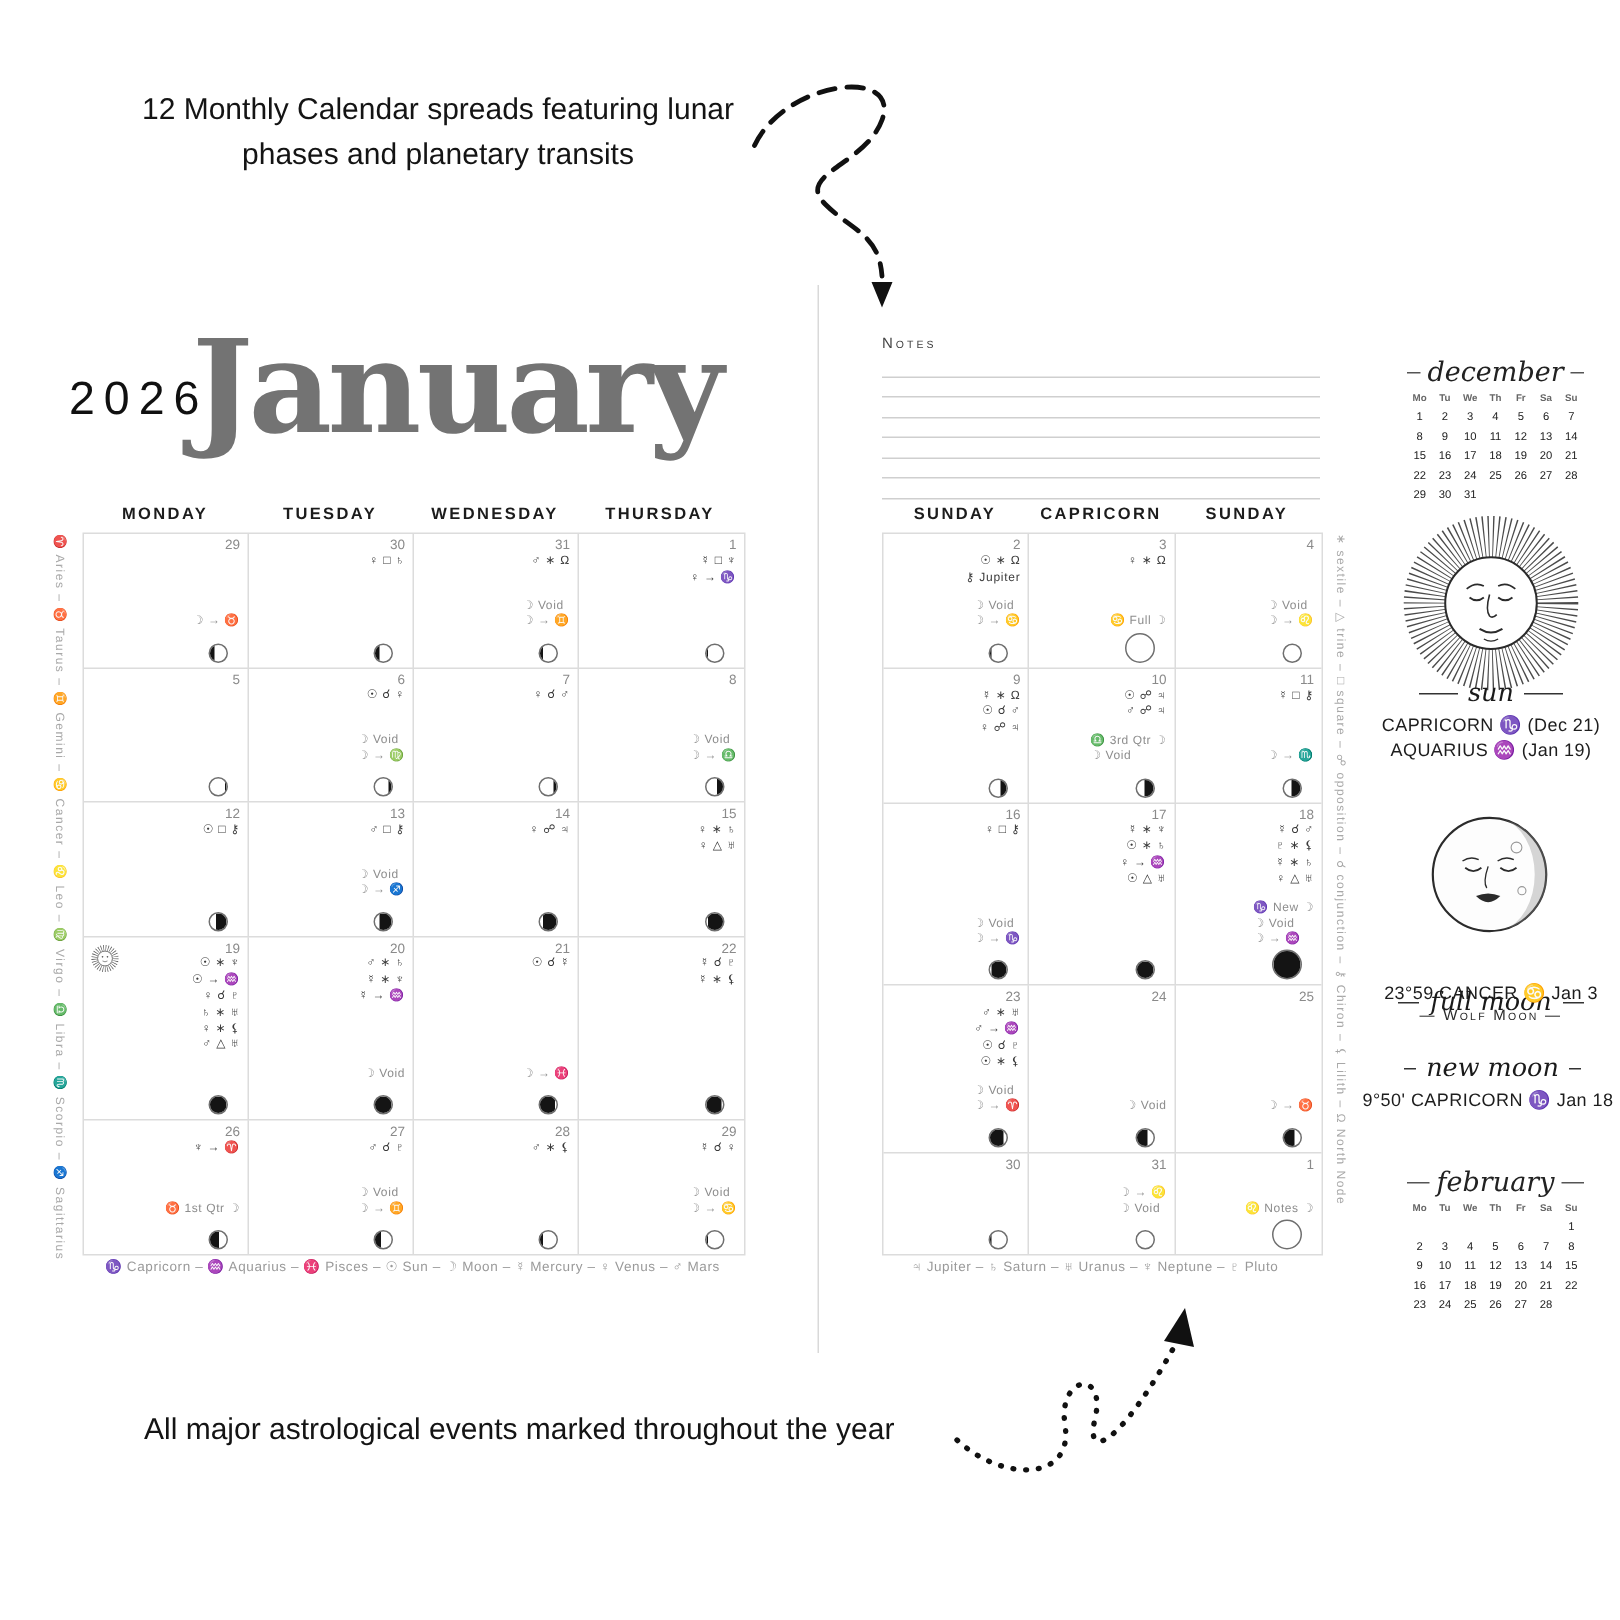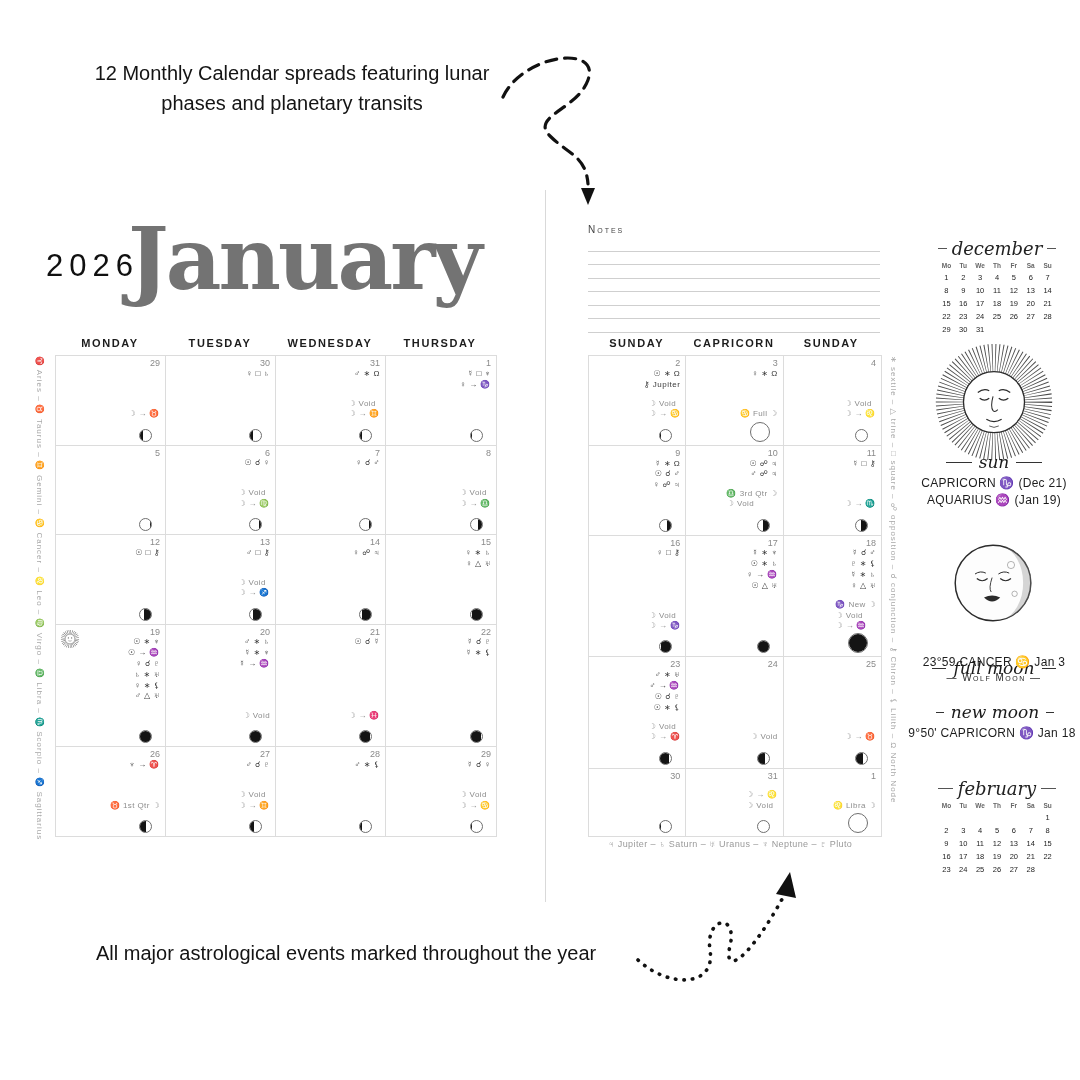--- a/index.html
+++ b/index.html
@@ -401,20 +401,21 @@
           <div>☽ → ♋</div>
         </div>
         <div class="mw">
           <span class="moon">
             <span class="sh" style="width: 8%; left: 0px;"></span>
           </span>
         </div>
       </div>
     </div>
   <div class="strip zstrip">♈ Aries   –   ♉ Taurus   –   ♊ Gemini   –   ♋ Cancer   –   ♌ Leo   –   ♍ Virgo   –   ♎ Libra   –   ♏ Scorpio   –   ♐ Sagittarius</div>
+  <div class="legend lleg">♑ Capricorn   –   ♒ Aquarius   –   ♓ Pisces   –   ☉ Sun   –   ☽ Moon   –   ☿ Mercury   –   ♀ Venus   –   ♂ Mars</div>
 
   <div class="notes-label">Notes</div>
   <div class="nlines">
     <div class="nline"></div>
     <div class="nline"></div>
     <div class="nline"></div>
     <div class="nline"></div>
     <div class="nline"></div>
     <div class="nline"></div>
     <div class="nline"></div>
@@ -635,21 +636,21 @@
         </div>
         <div class="mw">
           <span class="moon"></span>
         </div>
       </div>
       <div class="cell">
         <div class="cdate">1</div>
         <div class="asp"></div>
         <div class="spacer"></div>
         <div class="ev">
-          <div>♌ Libra ☽</div>
+          <div>♌ Notes ☽</div>
         </div>
         <div class="mw">
           <span class="moon big"></span>
         </div>
       </div>
     </div>
   <div class="strip astrip">∗ sextile   –   △ trine   –   □ square   –   ☍ opposition   –   ☌ conjunction   –   ⚷ Chiron   –   ⚸ Lilith   –   Ω North Node</div>
   <div class="legend rleg">♃ Jupiter   –   ♄ Saturn   –   ♅ Uranus   –   ♆ Neptune   –   ♇ Pluto</div>
 
   <div class="minical dec">

